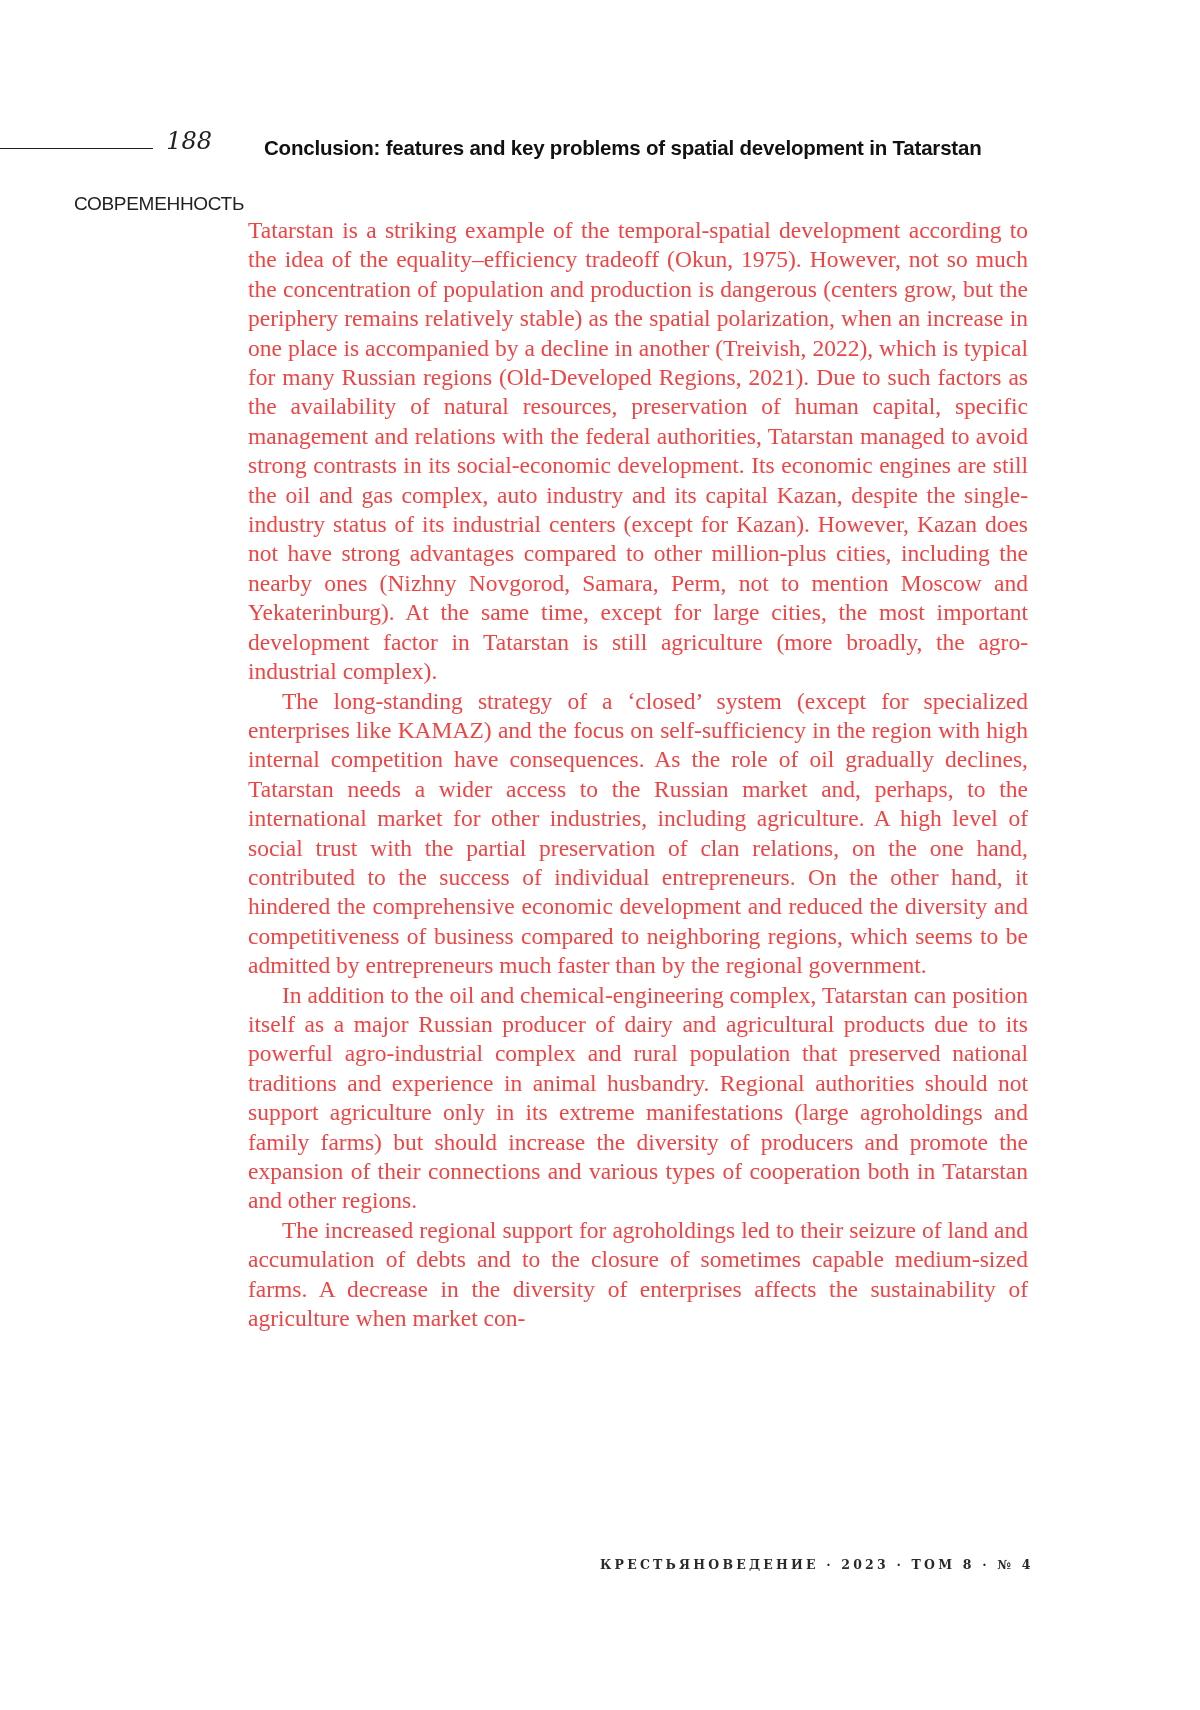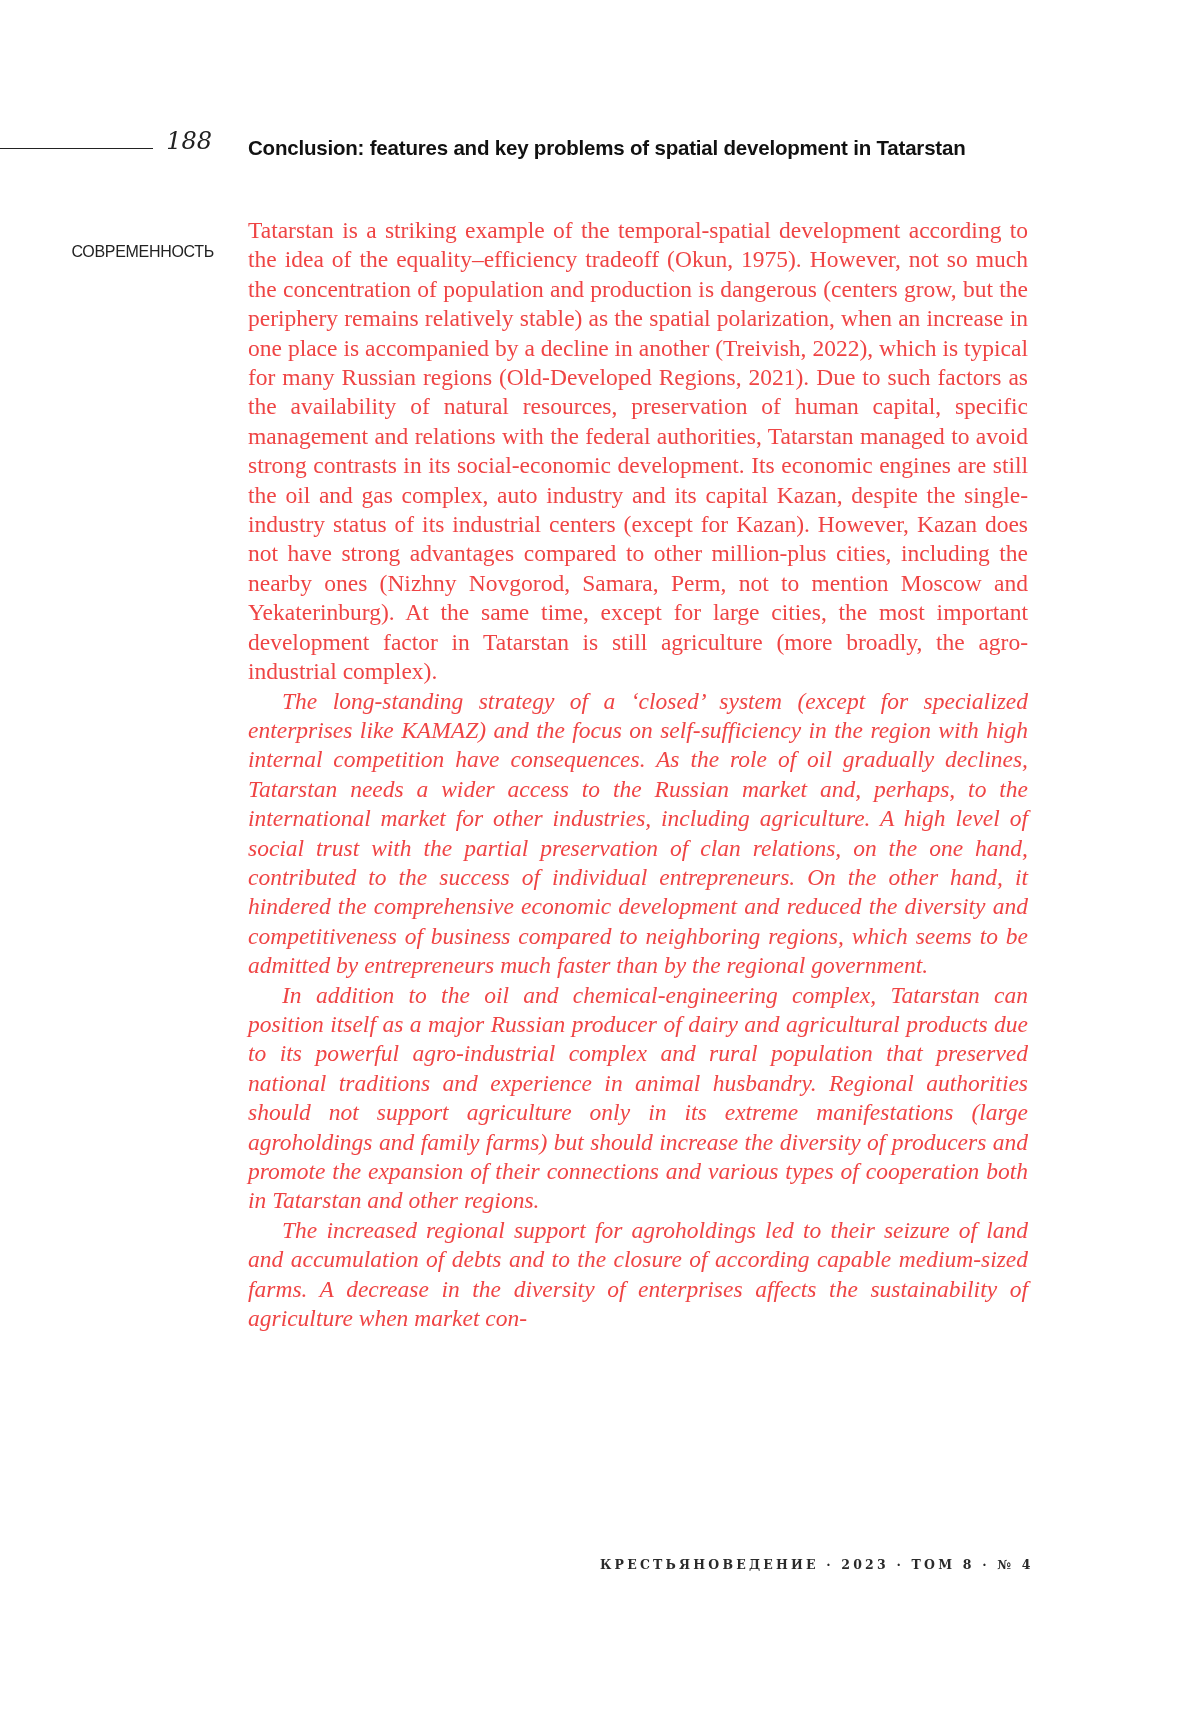--- a/index.html
+++ b/index.html
@@ -29,34 +29,33 @@
       width: 52px;
       text-align: right;
       font-family: "DejaVu Serif", serif;
       font-style: italic;
       font-size: 24px;
       line-height: 30px;
       color: #222;
     }
     .section-label {
       position: absolute;
-      left: 62px;
+      left: 74px;
       top: 195px;
       width: 152px;
       text-align: right;
       font-family: "Liberation Sans", sans-serif;
-      font-size: 16px;
+      font-size: 19px;
       letter-spacing: -0.3px;
       color: #222;
       line-height: 18px;
-      margin-top: 48px;
     }
     .section-heading {
       position: absolute;
-      left: 248px;
+      left: 264px;
       top: 134px;
       width: 720px;
       font-family: "Liberation Sans", sans-serif;
       font-weight: bold;
       font-size: 20.5px;
       line-height: 28px;
       letter-spacing: -0.2px;
       color: #111;
     }
     .body-text {
@@ -70,21 +69,20 @@
       color: #ef4444;
       text-align: justify;
       hyphens: manual;
     }
     .body-text p {
       margin: 0;
       padding: 0;
     }
     .body-text p.indent {
       text-indent: 34px;
-      font-style: italic;
     }
     .journal-footer {
       position: absolute;
       left: 600px;
       top: 1557px;
       width: 430px;
       text-align: center;
       font-family: "DejaVu Serif", serif;
       font-weight: bold;
       font-size: 12.5px;
@@ -101,16 +99,16 @@
 <div class="page-number">188</div>
 
 <div class="section-label">СОВРЕМЕННОСТЬ</div>
 
 <h2 class="section-heading" style="margin:0;">Conclusion: features and key problems of spatial development in Tatarstan</h2>
 
 <div class="body-text">
   <p>Tatarstan is a striking example of the temporal-spatial development according to the idea of the equality–efficiency tradeoff (Okun, 1975). However, not so much the concentration of population and production is dangerous (centers grow, but the periphery remains relatively stable) as the spatial polarization, when an increase in one place is accompanied by a decline in another (Treivish, 2022), which is typical for many Russian regions (Old-Developed Regions, 2021). Due to such factors as the availability of natural resources, preservation of human capital, specific management and relations with the federal authorities, Tatarstan managed to avoid strong contrasts in its social-economic development. Its economic engines are still the oil and gas complex, auto industry and its capital Kazan, despite the single-industry status of its industrial centers (except for Kazan). However, Kazan does not have strong advantages compared to other million-plus cities, including the nearby ones (Nizhny Novgorod, Samara, Perm, not to mention Moscow and Yekaterinburg). At the same time, except for large cities, the most important development factor in Tatarstan is still agriculture (more broadly, the agro-industrial complex).</p>
   <p class="indent">The long-standing strategy of a ‘closed’ system (except for specialized enterprises like KAMAZ) and the focus on self-sufficiency in the region with high internal competition have consequences. As the role of oil gradually declines, Tatarstan needs a wider access to the Russian market and, perhaps, to the international market for other industries, including agriculture. A high level of social trust with the partial preservation of clan relations, on the one hand, contributed to the success of individual entrepreneurs. On the other hand, it hindered the comprehensive economic development and reduced the diversity and competitiveness of business compared to neighboring regions, which seems to be admitted by entrepreneurs much faster than by the regional government.</p>
   <p class="indent">In addition to the oil and chemical-engineering complex, Tatarstan can position itself as a major Russian producer of dairy and agricultural products due to its powerful agro-industrial complex and rural population that preserved national traditions and experience in animal husbandry. Regional authorities should not support agriculture only in its extreme manifestations (large agroholdings and family farms) but should increase the diversity of producers and promote the expansion of their connections and various types of cooperation both in Tatarstan and other regions.</p>
-  <p class="indent">The increased regional support for agroholdings led to their seizure of land and accumulation of debts and to the closure of according capable medium-sized farms. A decrease in the diversity of enterprises affects the sustainability of agriculture when market con-</p>
+  <p class="indent">The increased regional support for agroholdings led to their seizure of land and accumulation of debts and to the closure of sometimes capable medium-sized farms. A decrease in the diversity of enterprises affects the sustainability of agriculture when market con-</p>
 </div>
 
 <div class="journal-footer">КРЕСТЬЯНОВЕДЕНИЕ · 2023 · ТОМ 8 · № 4</div>
 
 </body></html>

